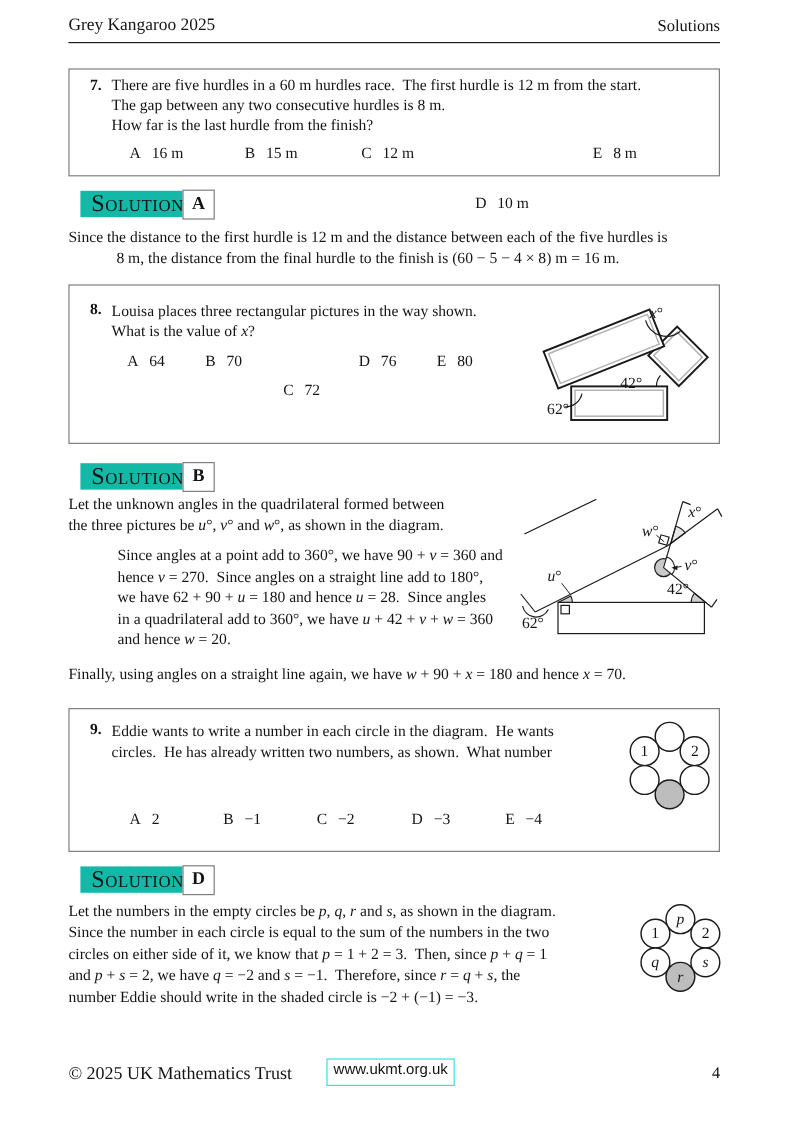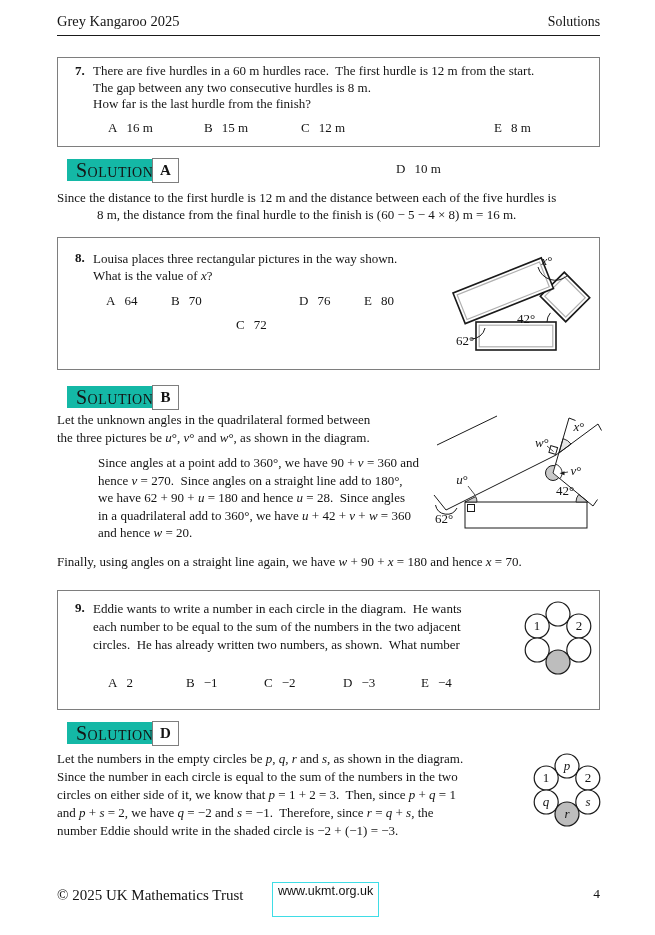--- a/index.html
+++ b/index.html
@@ -30,21 +30,21 @@
   .s8a .ln,.s8b .ln{line-height:17.5px;height:17.5px;}
   .s9 .ln{line-height:18px;height:18px;}
   .q7l .ln{line-height:16.6px;height:16.6px;}
   .q8l .ln{line-height:17.3px;height:17.3px;}
   .q9l .ln{line-height:18.2px;height:18.2px;}
   
   .diagram{position:absolute;}
   .dlbl{position:absolute;transform:translate(-50%,-50%);font-size:13px;white-space:pre;}
   
   .foot-copy{left:57px;top:887px;font-size:15px;}
-  .foot-link{left:272px;top:882px;padding:1px 5px 18px 5px;border:1.6px solid #3fdde6;
+  .foot-link{left:272px;top:882px;padding:1px 5px 6px 5px;border:1.6px solid #3fdde6;
              font-family:"Liberation Sans",sans-serif;font-size:12.5px;color:#111;}
   .foot-page{right:55px;top:886px;font-size:13.5px;}
 </style>
 </head>
 <body>
 
 <div class="page">
 
   <div class="abs hdr-left">Grey Kangaroo 2025</div>
   <div class="abs hdr-right">Solutions</div>
@@ -163,21 +163,20 @@
   </div>
 
   <div class="abs s8b" style="left:57px;top:553px;">
     <div class="ln">Finally, using angles on a straight line again, we have <i>w</i> + 90 + <i>x</i> = 180 and hence <i>x</i> = 70.</div>
   </div>
 
   <div class="qbox" style="top:590px;height:120px;">
     <div class="qnum" style="top:9px;">9.</div>
     <div class="qlines q9l" style="top:9px;">
       <div class="ln">Eddie wants to write a number in each circle in the diagram.  He wants</div>
-      <div class="ln">each number to be equal to the sum of the numbers in the two adjacent</div>
       <div class="ln">circles.  He has already written two numbers, as shown.  What number</div>
     </div>
     <div class="optrow" style="top:84px;">
       <span class="opt" style="left:50px;"><span>A</span><span class="ov">2</span></span>
       <span class="opt" style="left:128px;"><span>B</span><span class="ov">−1</span></span>
       <span class="opt" style="left:206px;"><span>C</span><span class="ov">−2</span></span>
       <span class="opt" style="left:285px;"><span>D</span><span class="ov">−3</span></span>
       <span class="opt" style="left:363px;"><span>E</span><span class="ov">−4</span></span>
     </div>
 

